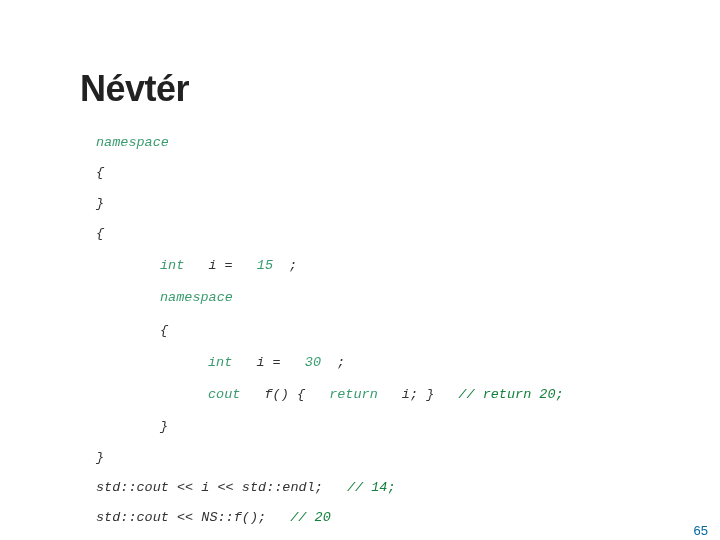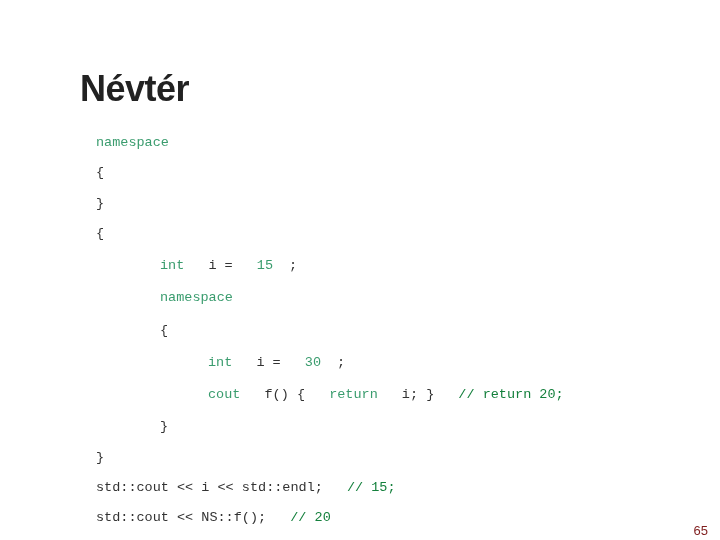--- a/index.html
+++ b/index.html
@@ -21,30 +21,31 @@
       font-weight: 700;
       color: #222222;
       margin-bottom: 22px;
       letter-spacing: -0.5px;
     }
     .code-block {
       font-family: 'Courier New', Courier, monospace;
       font-size: 13.5px;
       line-height: 1.65;
       color: #333333;
+      font-style: italic;
     }
     .kw { color: #3a9c6e; }
     .num { color: #3a9c6e; }
     .comment { color: #15803d; }
     .page-num {
       position: absolute;
       bottom: 18px;
       right: 28px;
       font-size: 13px;
-      color: #7f1d1d;
+      color: #0369a1;
     }
     .indent1 { display: inline-block; width: 48px; }
     .indent2 { display: inline-block; width: 96px; }
   </style>
 </head>
 <body>
 
 <div class="slide">
   <div class="title">Névtér</div>
   <div class="code-block">
@@ -66,18 +67,18 @@
     <div><span class="indent1"></span><span>{</span></div>
 
     <div><span class="indent2"></span><span class="kw">int</span><span> i = </span><span class="num">30</span><span>;</span></div>
 
     <div><span class="indent2"></span><span class="kw">cout</span><span> f() { </span><span class="kw">return</span><span> i; } </span><span class="comment">// return 20;</span></div>
 
     <div><span class="indent1"></span><span>}</span></div>
 
     <div><span>}</span></div>
 
-    <div><span>std::cout &lt;&lt; i &lt;&lt; std::endl; </span><span class="comment">// 15;</span></div>
+    <div><span>std::cout &lt;&lt; i &lt;&lt; std::endl; </span><span class="comment">// 14;</span></div>
 
     <div><span>std::cout &lt;&lt; NS::f(); </span><span class="comment">// 20</span></div>
   </div>
   <div class="page-num">65</div>
 </div>
 
 </body></html>

